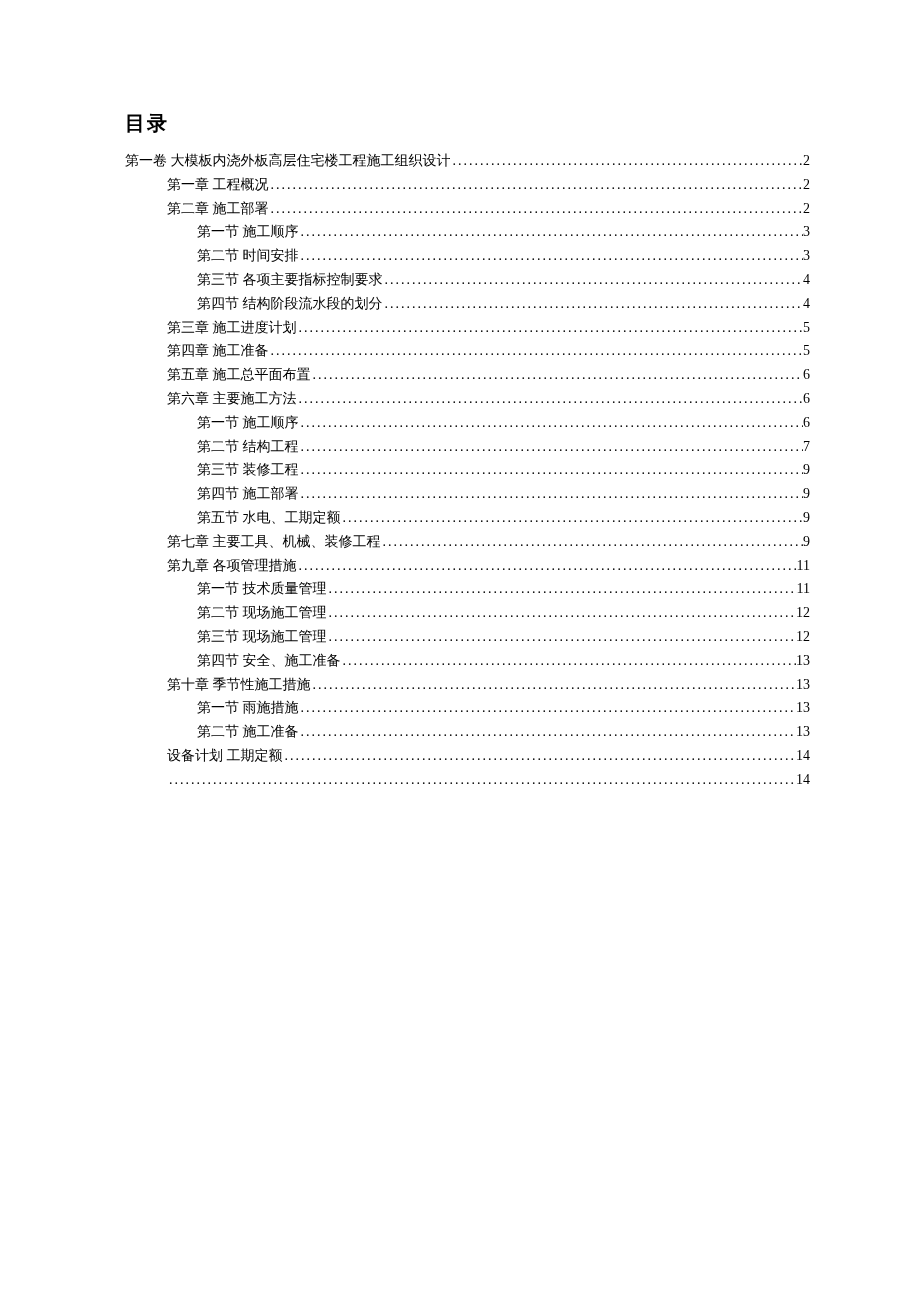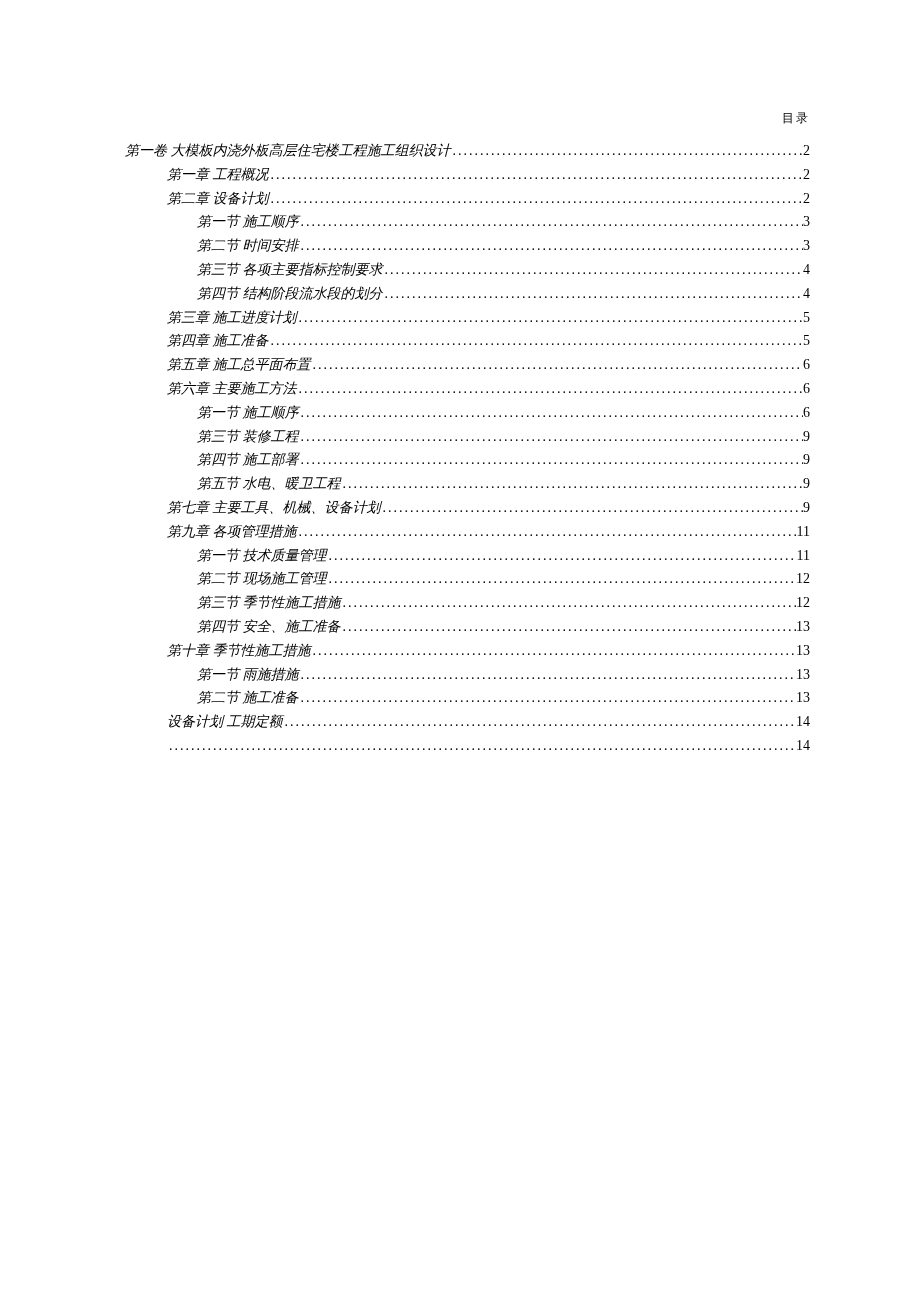--- a/index.html
+++ b/index.html
@@ -8,39 +8,38 @@
       box-sizing: border-box;
     }
     body {
       background: #ffffff;
       font-family: "SimSun", "宋体", serif;
       width: 920px;
       height: 1302px;
       padding: 110px 110px 0 125px;
     }
     .title {
-      text-align: right;
-      font-size: 12px;
-      font-weight: normal;
+      text-align: left;
+      font-size: 20px;
+      font-weight: bold;
       margin-bottom: 12px;
       letter-spacing: 2px;
     }
     .toc {
       font-size: 14px;
       line-height: 1.7;
     }
     .toc-row {
       display: flex;
       align-items: baseline;
       white-space: nowrap;
       overflow: hidden;
     }
     .toc-label {
       flex-shrink: 0;
-      font-style: italic;
     }
     .toc-dots {
       flex: 1;
       overflow: hidden;
       letter-spacing: 2px;
       color: #000;
       padding: 0 2px;
     }
     .toc-dots::before {
       content: "..................................................................................................................................................................";
@@ -62,21 +61,21 @@
       <span class="toc-label">第一卷 大模板内浇外板高层住宅楼工程施工组织设计</span>
       <span class="toc-dots"></span>
       <span class="toc-page">2</span>
     </div>
     <div class="toc-row indent-1">
       <span class="toc-label">第一章 工程概况</span>
       <span class="toc-dots"></span>
       <span class="toc-page">2</span>
     </div>
     <div class="toc-row indent-1">
-      <span class="toc-label">第二章 设备计划</span>
+      <span class="toc-label">第二章 施工部署</span>
       <span class="toc-dots"></span>
       <span class="toc-page">2</span>
     </div>
     <div class="toc-row indent-2">
       <span class="toc-label">第一节 施工顺序</span>
       <span class="toc-dots"></span>
       <span class="toc-page">3</span>
     </div>
     <div class="toc-row indent-2">
       <span class="toc-label">第二节 时间安排</span>
@@ -112,56 +111,61 @@
       <span class="toc-label">第六章 主要施工方法</span>
       <span class="toc-dots"></span>
       <span class="toc-page">6</span>
     </div>
     <div class="toc-row indent-2">
       <span class="toc-label">第一节 施工顺序</span>
       <span class="toc-dots"></span>
       <span class="toc-page">6</span>
     </div>
     <div class="toc-row indent-2">
+      <span class="toc-label">第二节 结构工程</span>
+      <span class="toc-dots"></span>
+      <span class="toc-page">7</span>
+    </div>
+    <div class="toc-row indent-2">
       <span class="toc-label">第三节 装修工程</span>
       <span class="toc-dots"></span>
       <span class="toc-page">9</span>
     </div>
     <div class="toc-row indent-2">
       <span class="toc-label">第四节 施工部署</span>
       <span class="toc-dots"></span>
       <span class="toc-page">9</span>
     </div>
     <div class="toc-row indent-2">
-      <span class="toc-label">第五节 水电、暖卫工程</span>
+      <span class="toc-label">第五节 水电、工期定额</span>
       <span class="toc-dots"></span>
       <span class="toc-page">9</span>
     </div>
     <div class="toc-row indent-1">
-      <span class="toc-label">第七章 主要工具、机械、设备计划</span>
+      <span class="toc-label">第七章 主要工具、机械、装修工程</span>
       <span class="toc-dots"></span>
       <span class="toc-page">9</span>
     </div>
     <div class="toc-row indent-1">
       <span class="toc-label">第九章 各项管理措施</span>
       <span class="toc-dots"></span>
       <span class="toc-page">11</span>
     </div>
     <div class="toc-row indent-2">
       <span class="toc-label">第一节 技术质量管理</span>
       <span class="toc-dots"></span>
       <span class="toc-page">11</span>
     </div>
     <div class="toc-row indent-2">
       <span class="toc-label">第二节 现场施工管理</span>
       <span class="toc-dots"></span>
       <span class="toc-page">12</span>
     </div>
     <div class="toc-row indent-2">
-      <span class="toc-label">第三节 季节性施工措施</span>
+      <span class="toc-label">第三节 现场施工管理</span>
       <span class="toc-dots"></span>
       <span class="toc-page">12</span>
     </div>
     <div class="toc-row indent-2">
       <span class="toc-label">第四节 安全、施工准备</span>
       <span class="toc-dots"></span>
       <span class="toc-page">13</span>
     </div>
     <div class="toc-row indent-1">
       <span class="toc-label">第十章 季节性施工措施</span>

